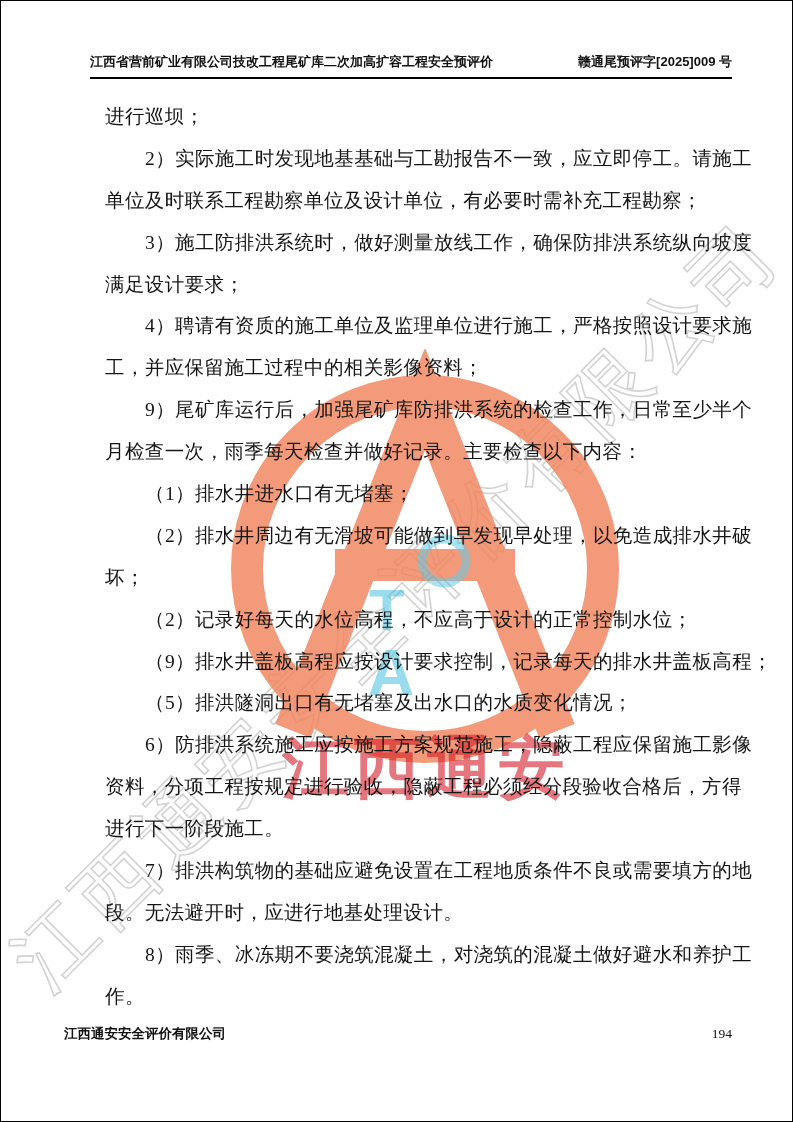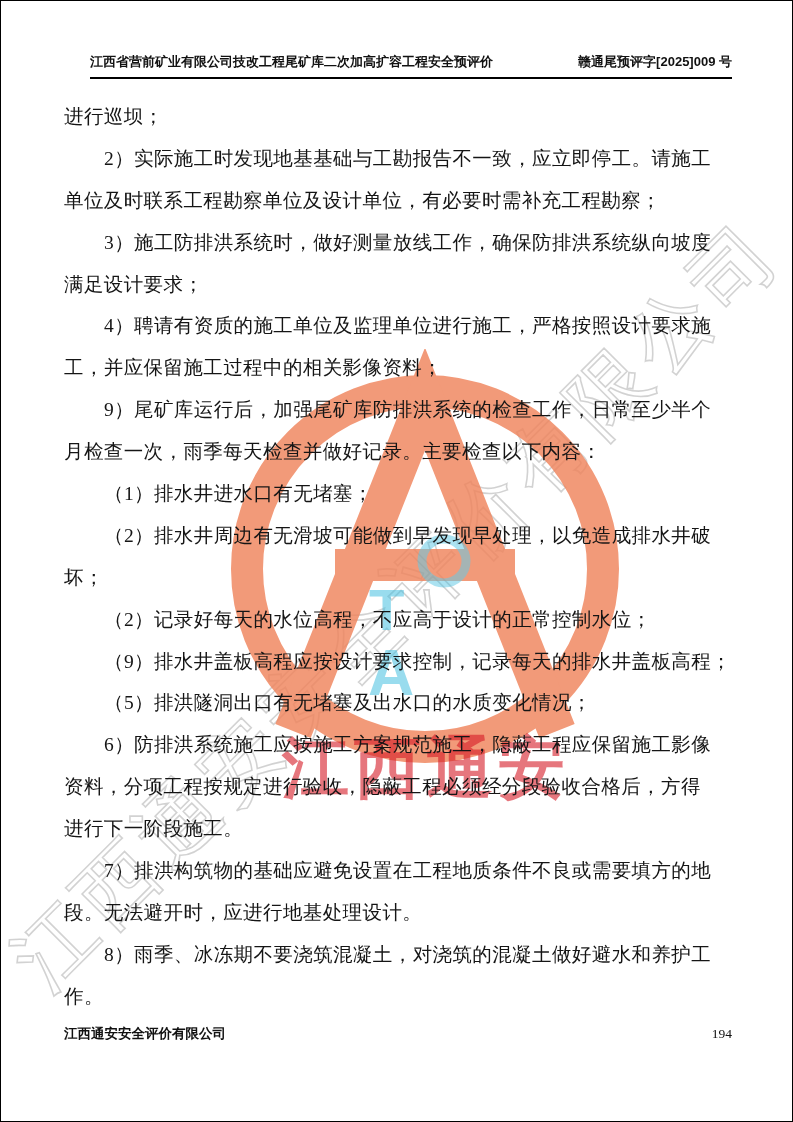--- a/index.html
+++ b/index.html
@@ -24,20 +24,21 @@
   }
   
   .body-text{
     position:absolute;left:63px;right:60px;top:95px;
     font-size:19.5px;color:#151515;
     letter-spacing:0.4px;
   }
   .body-text .line{
     height:41.9px;line-height:41.9px;
     white-space:nowrap;
+    margin-left:41px;
   }
   .body-text .line.indent{padding-left:40px;}
   
   .footer{
     position:absolute;left:63px;right:60px;top:1024px;
     display:flex;justify-content:space-between;align-items:center;
     font-size:13.5px;color:#111;
   }
   .footer .company{font-family:"Liberation Sans","DejaVu Sans",sans-serif;font-weight:bold;}
   .footer .pagenum{font-family:"Liberation Serif","DejaVu Serif",serif;}

